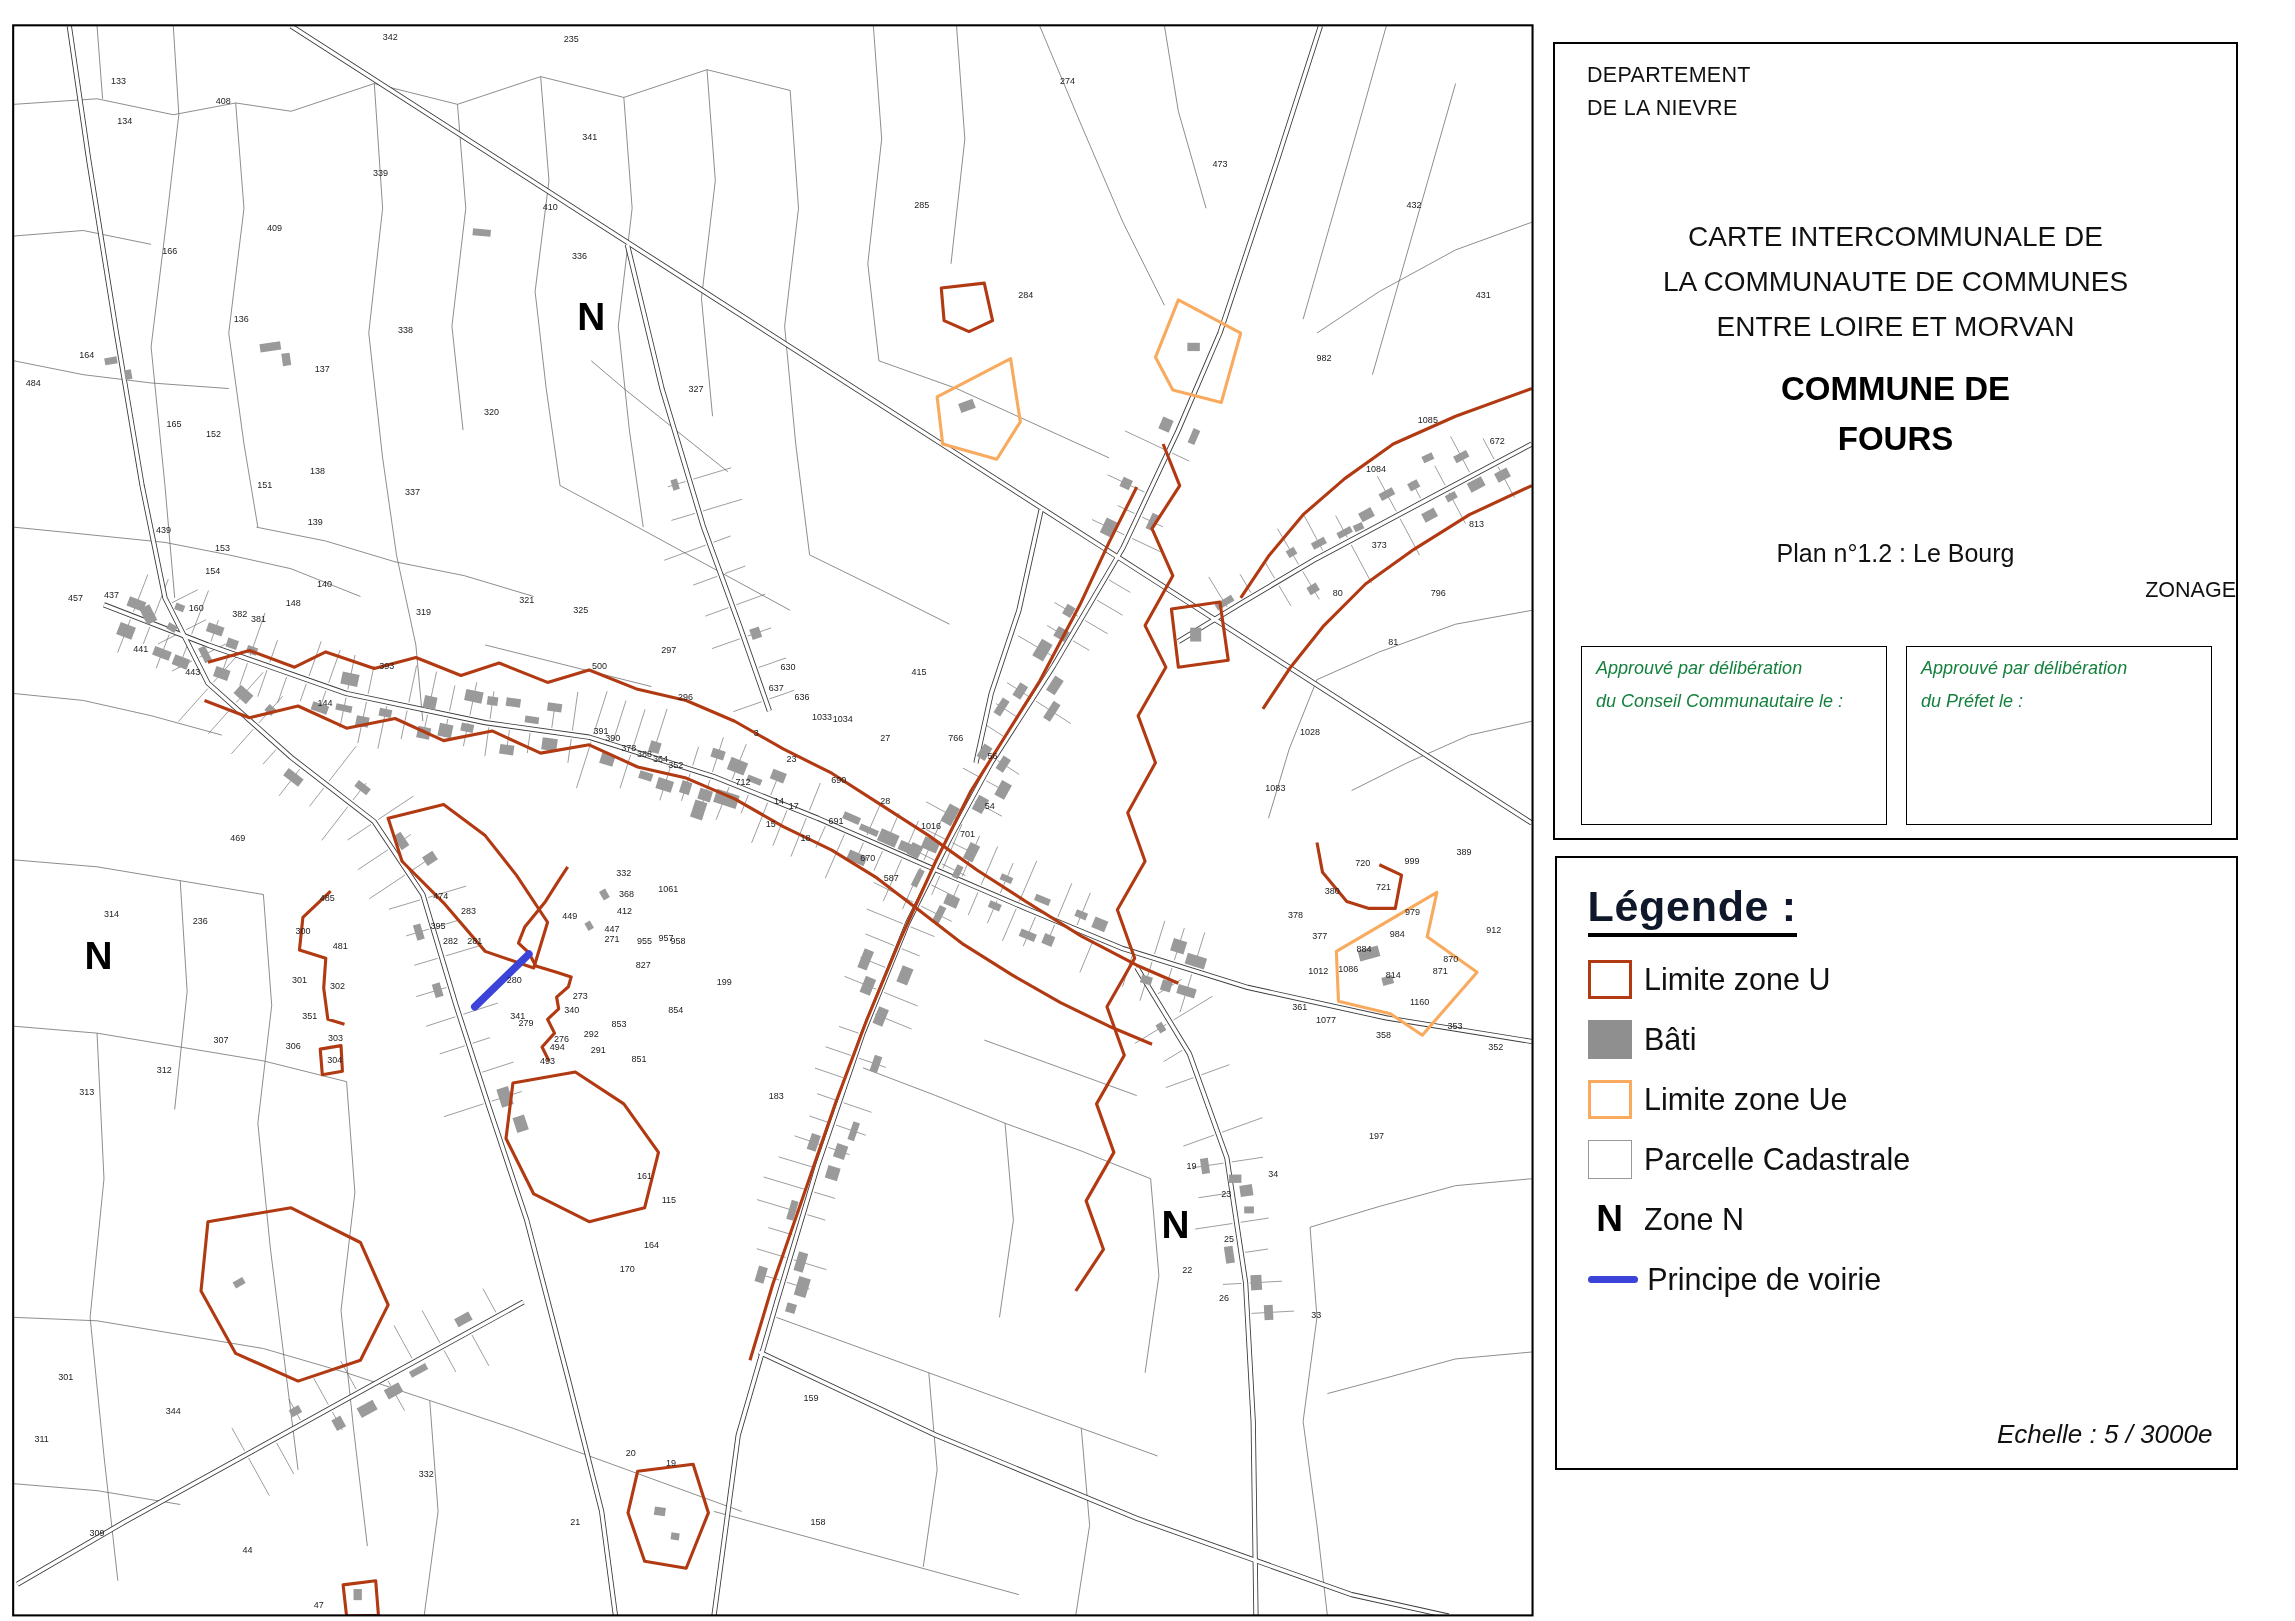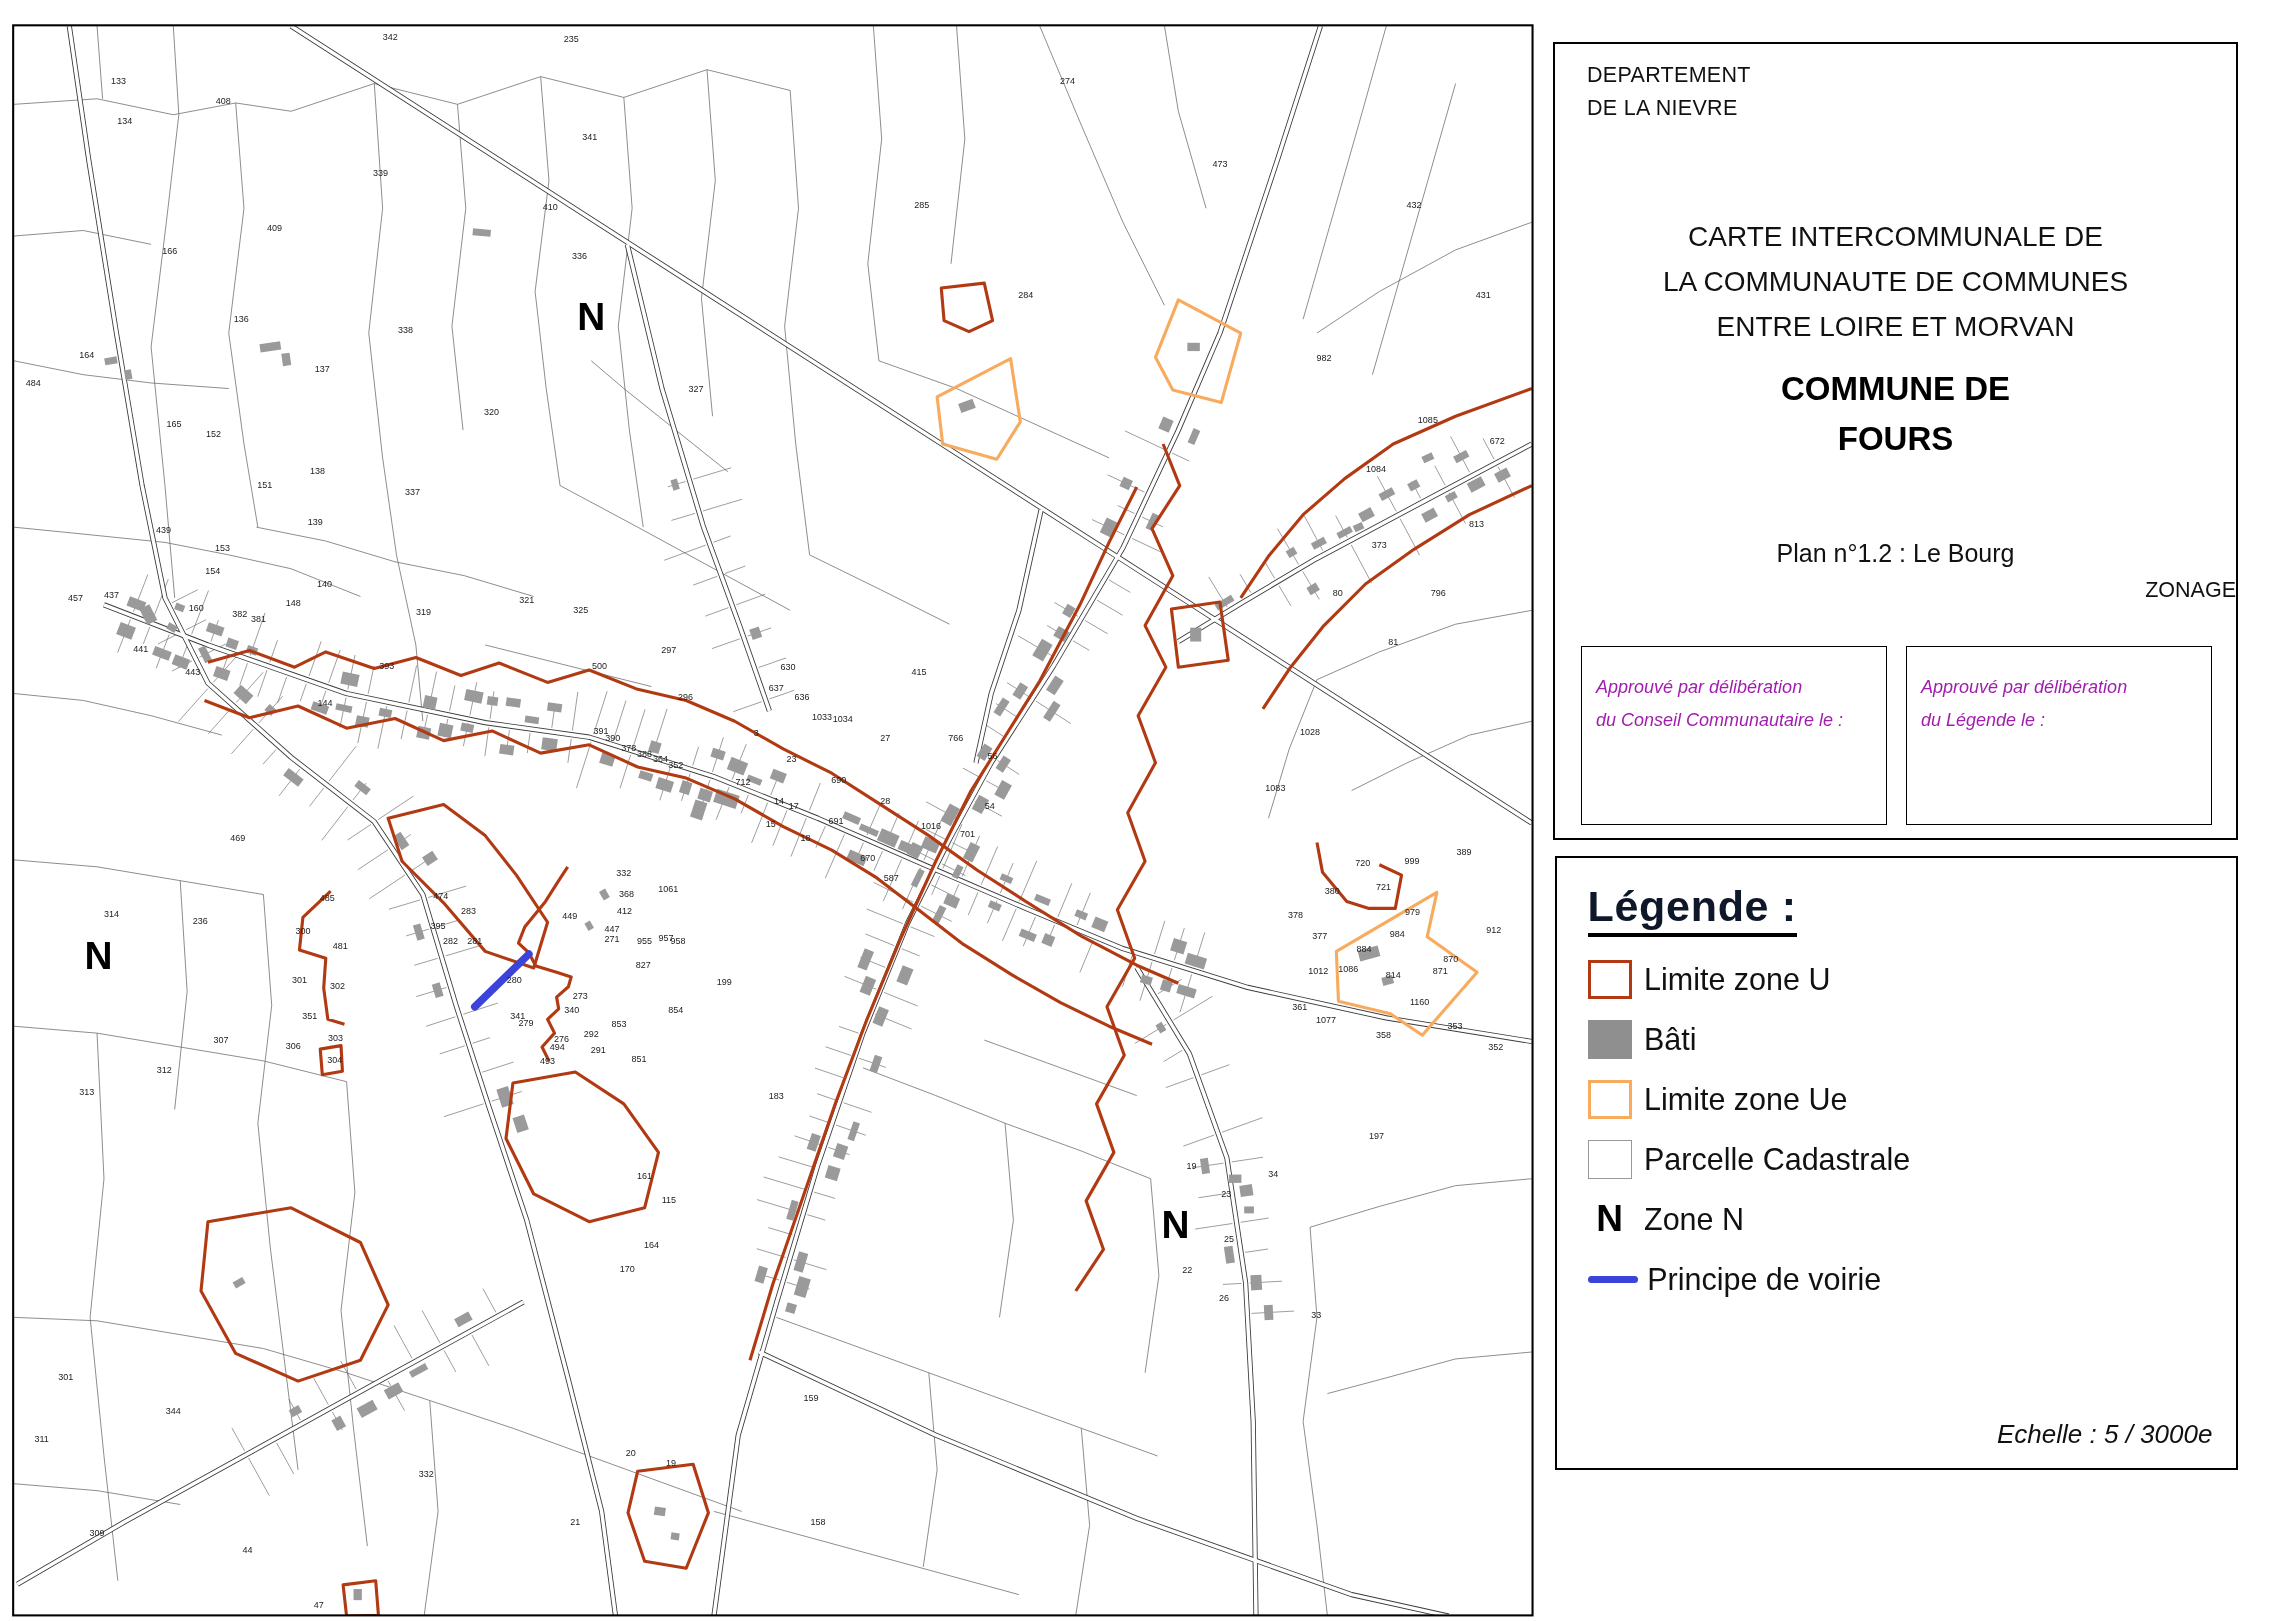--- a/index.html
+++ b/index.html
@@ -7,21 +7,21 @@
         font-family:"Liberation Sans",sans-serif;overflow:hidden;}
   #map-svg{position:absolute;left:0;top:0;}
   .panel{position:absolute;border:2.1px solid #000;background:#fff;box-sizing:border-box;}
   .title-panel{left:1553px;top:42px;width:685px;height:798px;}
   .dept{position:absolute;left:32px;top:15.3px;font-size:21.5px;line-height:1.5;color:#111;letter-spacing:0.3px;}
   .main-title{position:absolute;left:0;top:171px;width:100%;text-align:center;font-size:28px;line-height:1.6;color:#111;}
   .commune{position:absolute;left:0;top:320px;width:100%;text-align:center;font-weight:bold;font-size:33px;line-height:1.5;color:#000;}
   .plan-line{position:absolute;left:0;top:495px;width:100%;text-align:center;font-size:25px;color:#111;}
   .zonage-line{position:absolute;left:0;top:534px;width:100%;text-align:right;font-size:21.5px;color:#111;}
   .approval{position:absolute;top:602px;width:306px;height:179px;border:1.4px solid #000;
-            font-style:italic;font-size:18px;line-height:1.85;padding:24px 14px;box-sizing:border-box;color:#a21caf;}
+            font-style:italic;font-size:18px;line-height:1.85;padding:5px 14px;box-sizing:border-box;color:#15803d;}
   .approval-1{left:26px;}
   .approval-2{left:351px;}
   .legend-panel{left:1555px;top:856px;width:683px;height:614px;}
   .legend-heading{margin:23.6px 0 0 30.5px;font-size:43px;font-weight:bold;display:inline-block;
                   border-bottom:4.2px solid #000;padding-bottom:2.8px;letter-spacing:0.7px;color:#0f172a;}
   .legend-items{margin:21px 0 0 30.5px;}
   .lg-row{display:flex;align-items:center;margin-bottom:18px;height:42px;}
   .lg-swatch{width:44px;height:39px;box-sizing:border-box;margin-right:12.5px;flex:0 0 auto;background:#fff;}
   .lg-letter{width:44px;margin-right:12.5px;text-align:center;font-size:37px;font-weight:bold;flex:0 0 auto;color:#000;}
   .lg-line{width:50px;height:7.6px;border-radius:4.2px;margin-right:9.7px;flex:0 0 auto;}
@@ -760,21 +760,21 @@
     </div>
     <div class="plan-line">Plan n°1.2 : Le Bourg</div>
     <div class="zonage-line">ZONAGE</div>
 
     <div class="approval approval-1">
       <div>Approuvé par délibération</div>
       <div>du Conseil Communautaire le :</div>
     </div>
     <div class="approval approval-2">
       <div>Approuvé par délibération</div>
-      <div>du Légende le :</div>
+      <div>du Préfet le :</div>
     </div>
   </div>
 
   <div class="panel legend-panel">
     <div class="legend-heading">Légende :</div>
     <div class="legend-items" id="legend-items">
         <div class="lg-row">
           <div class="lg-swatch" style="border: 3.5px solid rgb(178, 58, 18);"></div>
           <div class="lg-label">Limite zone U</div>
         </div>

